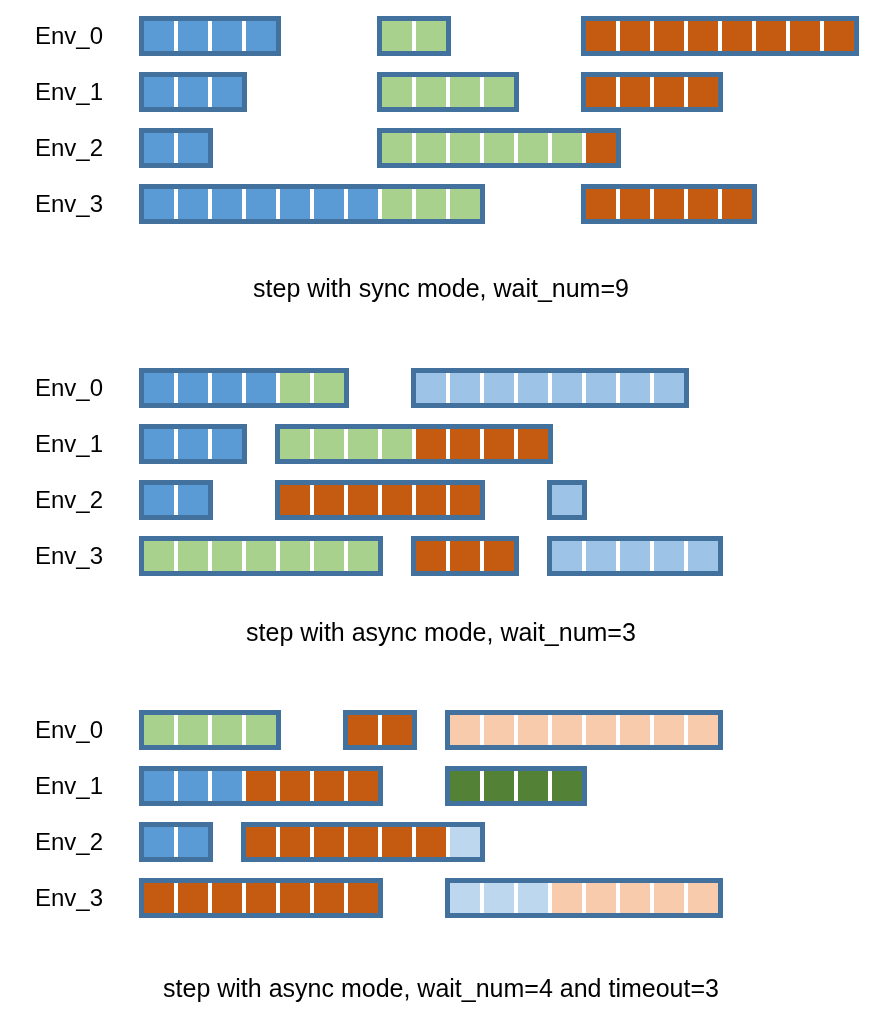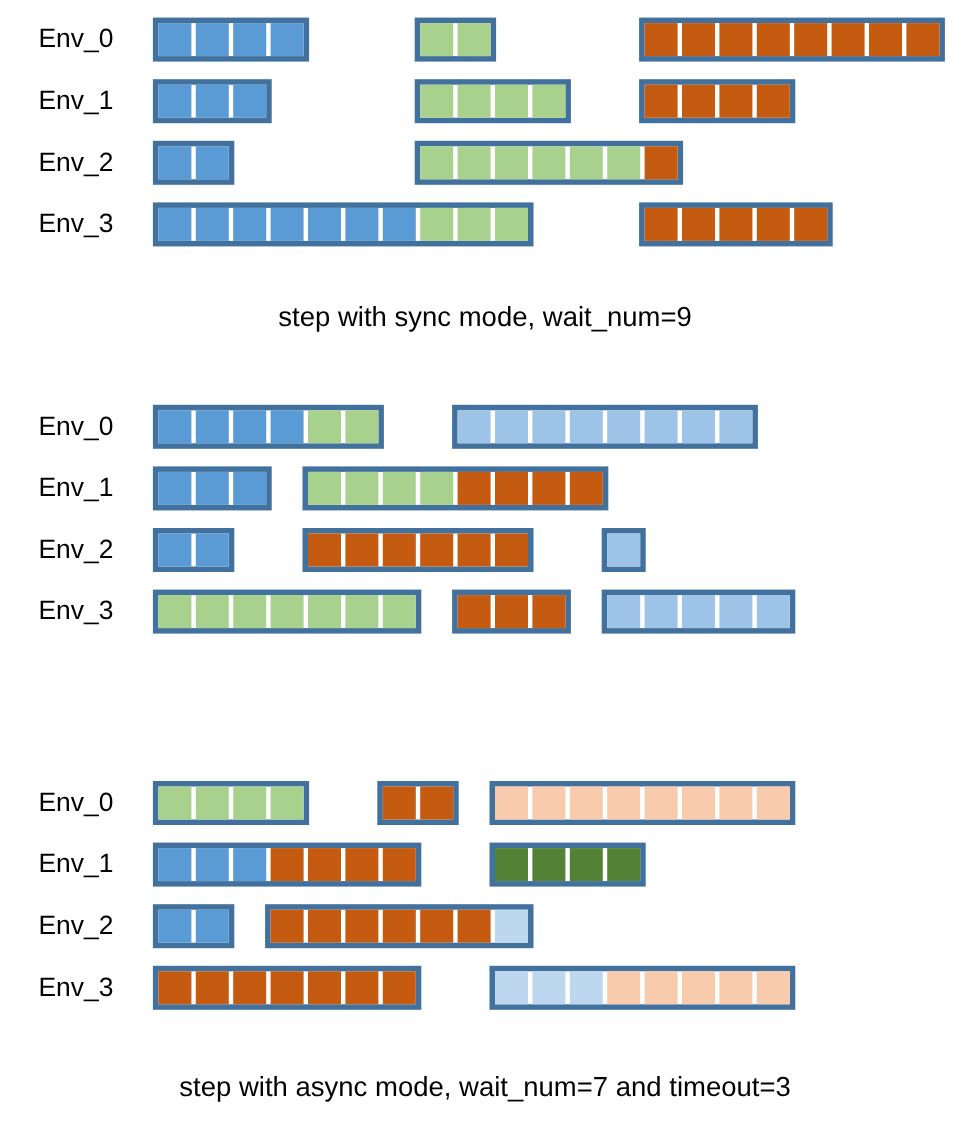--- a/index.html
+++ b/index.html
@@ -235,20 +235,21 @@
           </div>
           <div class="bar" style="left: 547px; border-color: rgb(65, 113, 156);">
             <div class="cell" style="background: rgb(157, 195, 230);"></div>
             <div class="cell" style="background: rgb(157, 195, 230);"></div>
             <div class="cell" style="background: rgb(157, 195, 230);"></div>
             <div class="cell" style="background: rgb(157, 195, 230);"></div>
             <div class="cell" style="background: rgb(157, 195, 230);"></div>
           </div>
         </div>
       </div>
+    <div class="caption">step with async mode, wait_num=3</div>
   </section>
   <section class="panel panel-2">
     <div class="rows">
         <div class="row">
           <div class="env-label">Env_0</div>
           <div class="bar" style="left: 139px; border-color: rgb(65, 113, 156);">
             <div class="cell" style="background: rgb(169, 209, 142);"></div>
             <div class="cell" style="background: rgb(169, 209, 142);"></div>
             <div class="cell" style="background: rgb(169, 209, 142);"></div>
             <div class="cell" style="background: rgb(169, 209, 142);"></div>
@@ -318,15 +319,15 @@
             <div class="cell" style="background: rgb(189, 215, 238);"></div>
             <div class="cell" style="background: rgb(189, 215, 238);"></div>
             <div class="cell" style="background: rgb(248, 203, 173);"></div>
             <div class="cell" style="background: rgb(248, 203, 173);"></div>
             <div class="cell" style="background: rgb(248, 203, 173);"></div>
             <div class="cell" style="background: rgb(248, 203, 173);"></div>
             <div class="cell" style="background: rgb(248, 203, 173);"></div>
           </div>
         </div>
       </div>
-    <div class="caption">step with async mode, wait_num=7 and timeout=3</div>
+    <div class="caption">step with async mode, wait_num=4 and timeout=3</div>
   </section>
 </div>
 
 </body></html>

